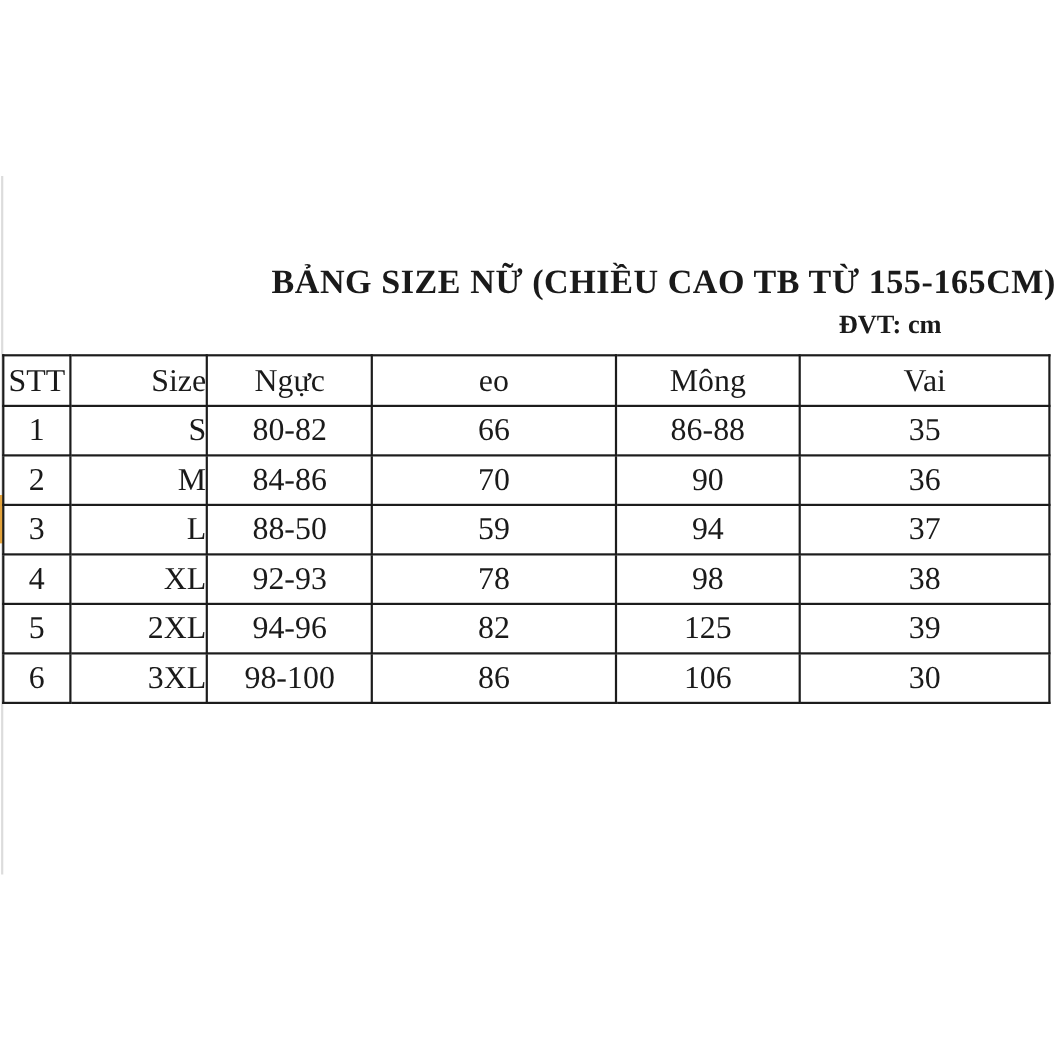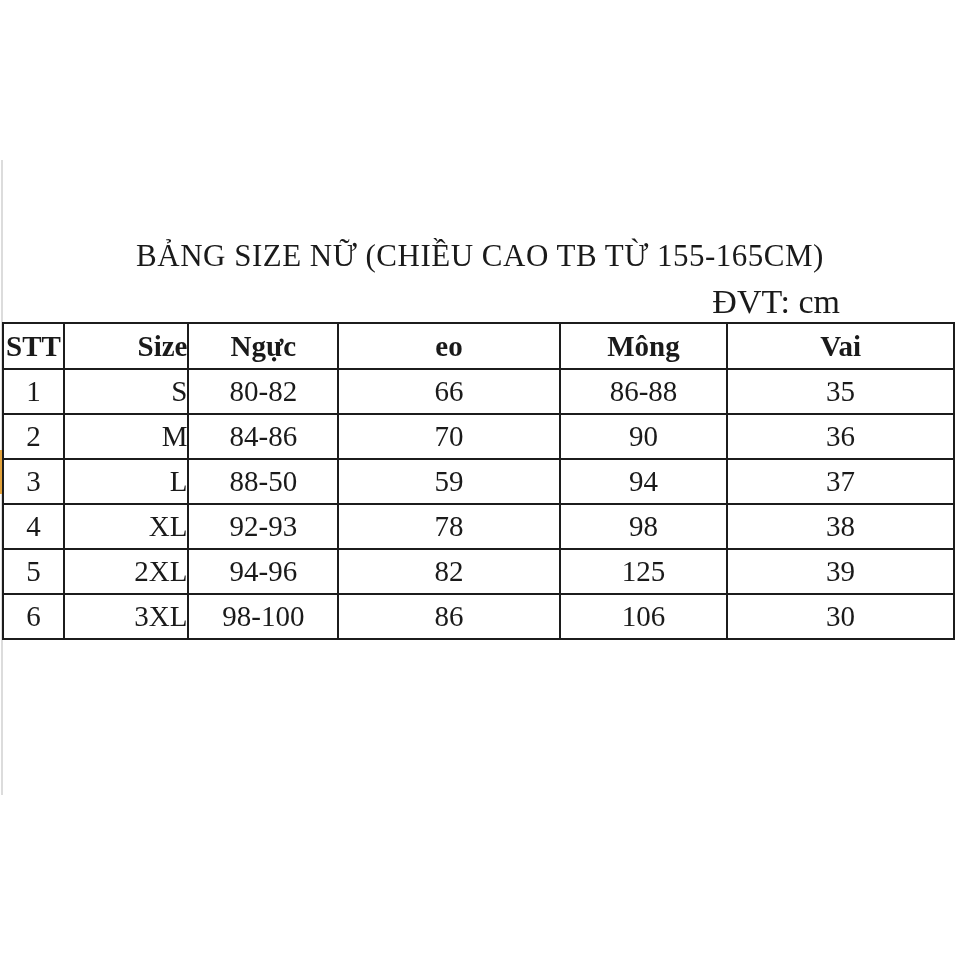--- a/index.html
+++ b/index.html
@@ -13,32 +13,32 @@
     background: #ffffff;
     font-family: "Liberation Serif", serif;
     color: #1a1a1a;
     overflow: hidden;
   }
   .page-title {
     position: absolute;
     top: 238px;
     left: 0;
     width: 100%;
-    text-align: center;
+    text-align: right;
     font-size: 31px;
-    font-weight: normal;
+    font-weight: bold;
     letter-spacing: 0.5px;
     white-space: nowrap;
   }
   .unit-label {
     position: absolute;
     top: 283px;
-    right: 120px;
-    font-size: 34px;
-    font-weight: normal;
+    right: 104px;
+    font-size: 24px;
+    font-weight: bold;
   }
   table.size-table {
     position: absolute;
     top: 322px;
     left: 2px;
     width: 953px;
     border-collapse: collapse;
     table-layout: fixed;
     font-size: 29px;
   }
@@ -46,21 +46,21 @@
   table.size-table td {
     border: 2px solid #1c1c1c;
     height: 43px;
     padding: 0;
     text-align: center;
     vertical-align: middle;
     overflow: hidden;
     white-space: nowrap;
   }
   table.size-table th {
-    font-weight: bold;
+    font-weight: normal;
     height: 44px;
   }
   table.size-table th.col-size,
   table.size-table td.col-size {
     text-align: right;
     padding-left: 8px;
   }
   
   .edge-hairline {
     position: absolute;

